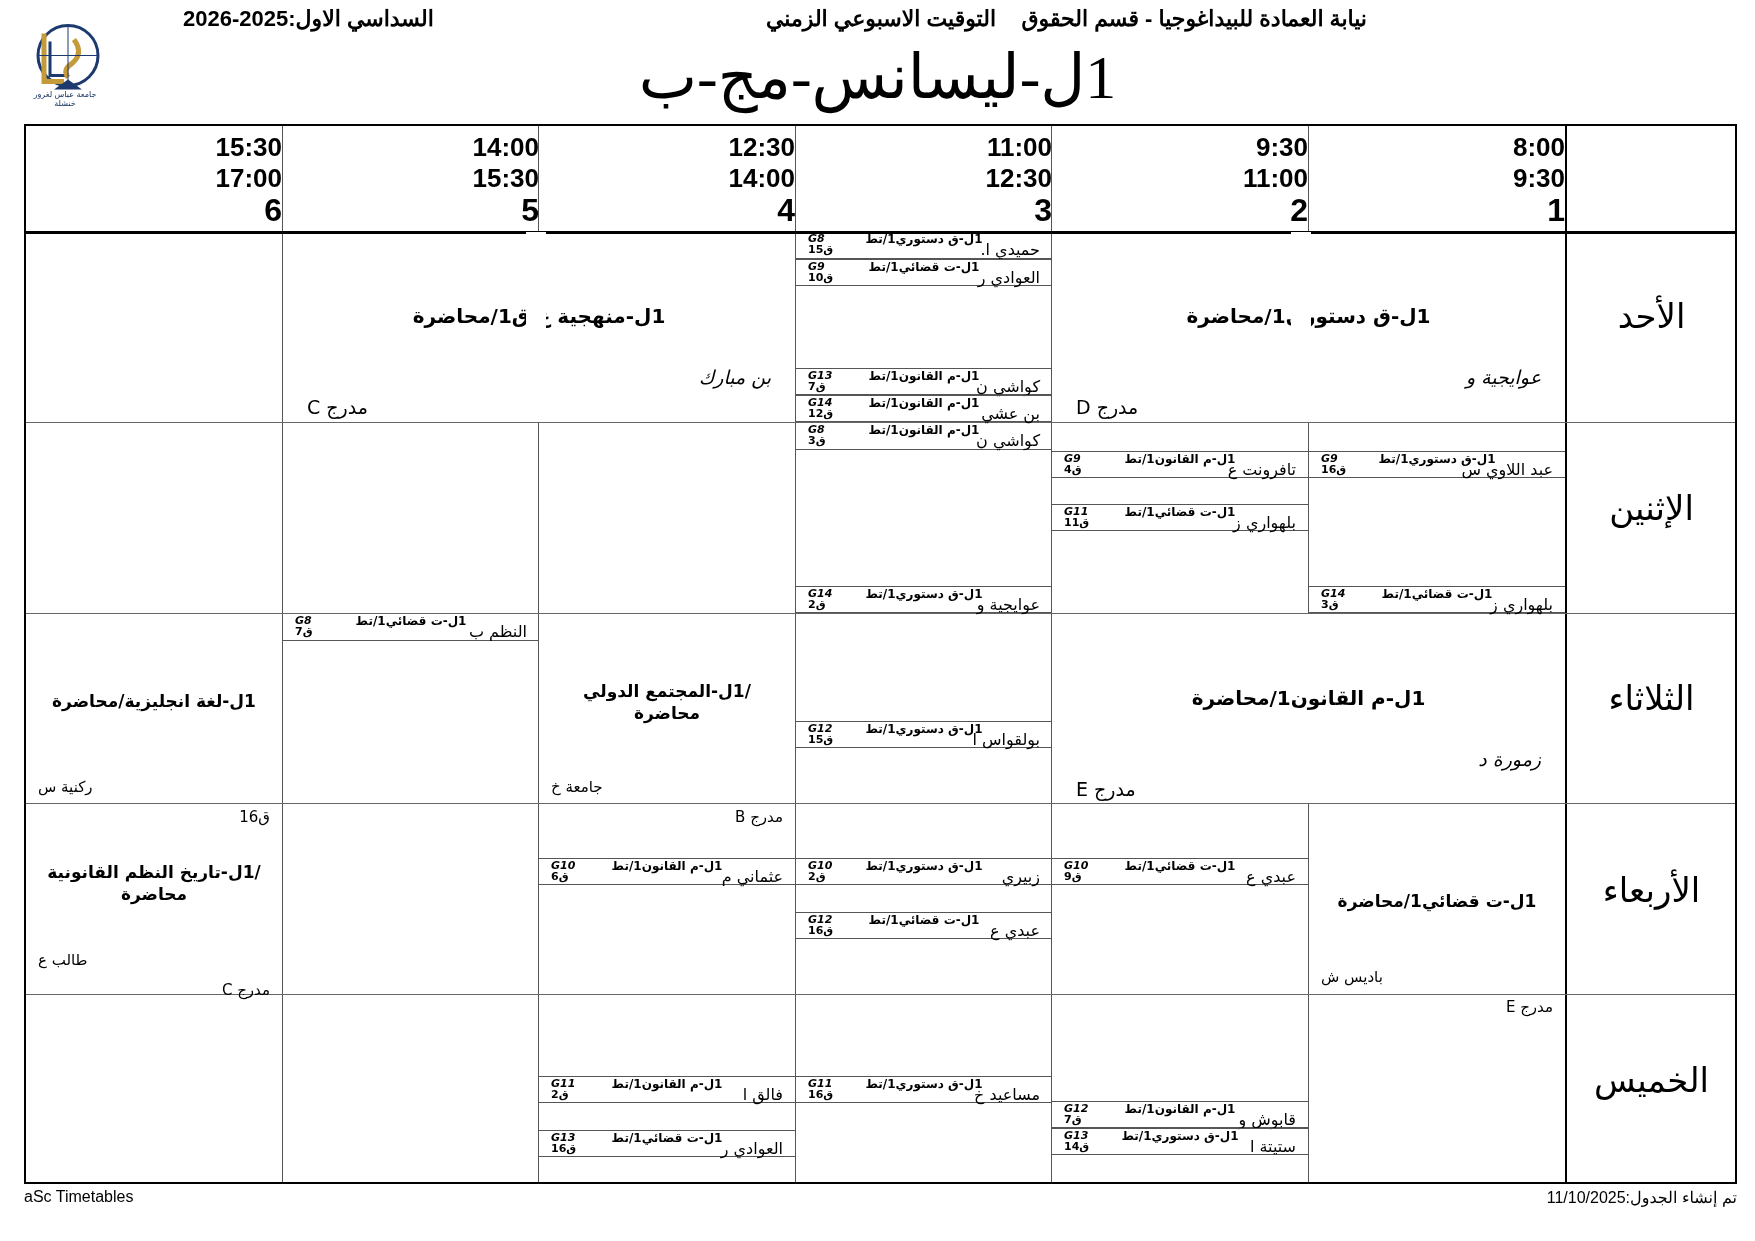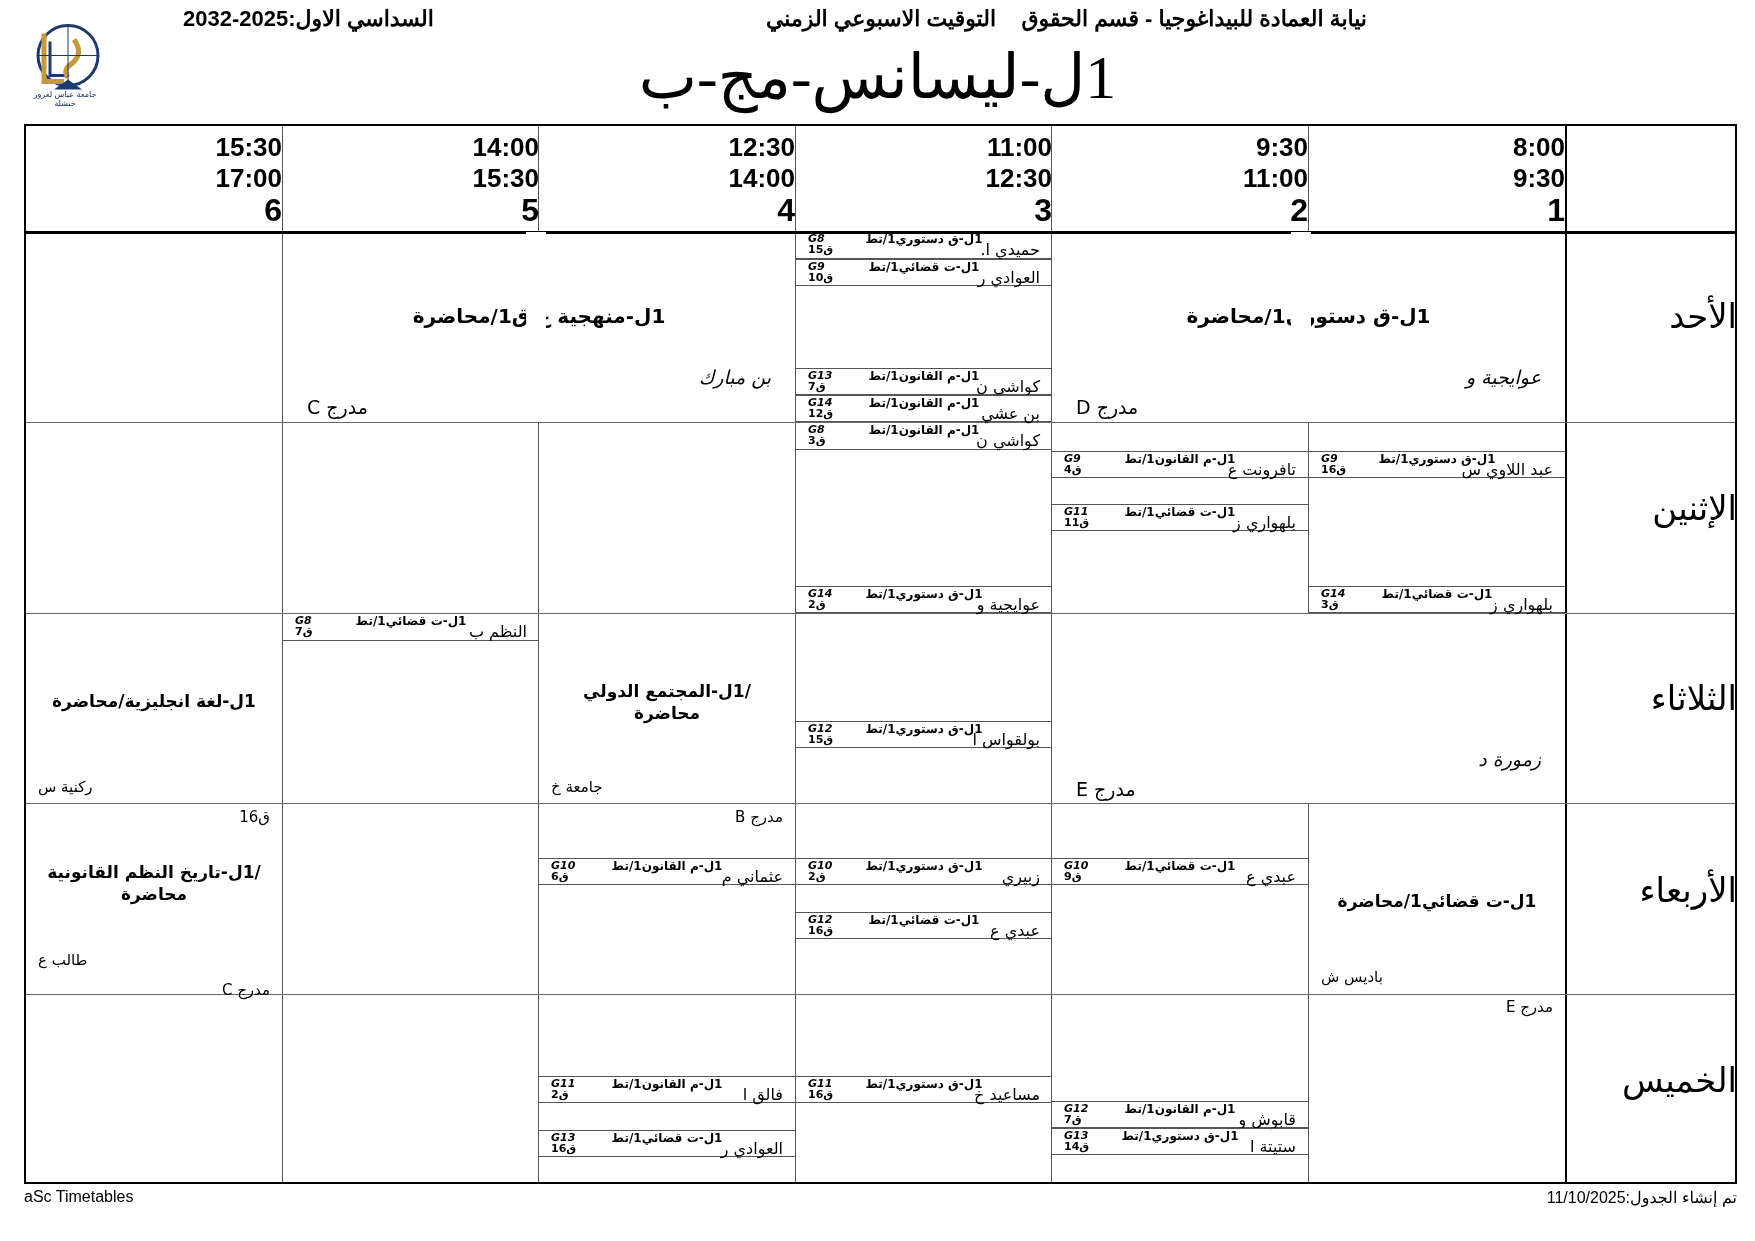--- a/index.html
+++ b/index.html
@@ -18,21 +18,21 @@
   .grid { position: absolute; left: 24px; top: 124px; width: 1713px; height: 1060px; border: 2px solid #000; }
   .vline { position: absolute; top: 0; bottom: 0; width: 1px; background: #555; }
   .vline.thick { width: 2px; background: #000; }
   .hline { position: absolute; left: 0; right: 0; height: 1px; background: #666; }
   .hline.thick { height: 3px; background: #000; }
 
   .period { position: absolute; top: 0; height: 106px; text-align: right; font-weight: bold; font-family: "Liberation Sans", sans-serif; }
   .period .t { font-size: 26px; line-height: 31px; display: block; }
   .period .n { font-size: 32px; line-height: 32px; display: block; }
 
-  .day { position: absolute; left: 1540px; width: 171px; font-family: "DejaVu Sans", sans-serif; font-size: 34px; direction: rtl; }
+  .day { position: absolute; left: 1540px; width: 171px; text-align: center; font-family: "DejaVu Sans", sans-serif; font-size: 34px; direction: rtl; }
 
   .lecture { position: absolute; direction: rtl; }
   .lecture .subj { position: absolute; left: 0; right: 0; text-align: center; font-weight: bold; font-size: 20px; line-height: 24px; }
   .lecture .teacher { position: absolute; right: 24px; font-size: 19px; }
   .lecture .room { position: absolute; left: 24px; font-size: 19px; margin-top: 30px; }
   .lecture .teacher.it { font-style: italic; }
   .lecture.small .subj { font-size: 17px; line-height: 22px; }
   .lecture.small .teacher, .lecture.small .room { font-size: 15px; right: 12px; }
   .lecture.small .room { left: 12px; right: auto; }
 
@@ -44,21 +44,21 @@
 
   .footer { position: absolute; top: 1188px; font-family: "Liberation Sans", sans-serif; font-size: 16px; }
   .footer-left { left: 24px; }
   .footer-right { right: 18px; direction: rtl; }
 </style>
 </head>
 <body>
 
 <div class="hdr hdr-dept">نيابة العمادة للبيداغوجيا - قسم الحقوق</div>
 <div class="hdr hdr-weekly">التوقيت الاسبوعي الزمني</div>
-<div class="hdr hdr-semester">السداسي الاول:2025-2032</div>
+<div class="hdr hdr-semester">السداسي الاول:2025-2026</div>
 <div class="main-title">1ل-ليسانس-مج-ب</div>
 
 <svg class="logo" viewBox="0 0 80 80">
   <circle cx="44" cy="36" r="30" fill="none" stroke="#1c3a6e" stroke-width="3"></circle>
   <path d="M20 14 L20 62 L40 62" fill="none" stroke="#c59a3a" stroke-width="5"></path>
   <path d="M26 22 L26 56 L44 56" fill="none" stroke="#1c3a6e" stroke-width="3"></path>
   <path d="M50 20 Q60 34 48 44 Q38 50 44 58" fill="none" stroke="#c59a3a" stroke-width="5"></path>
   <line x1="14" y1="36" x2="74" y2="36" stroke="#1c3a6e" stroke-width="1"></line>
   <line x1="44" y1="6" x2="44" y2="66" stroke="#1c3a6e" stroke-width="1"></line>
   <path d="M30 70 L44 60 L58 70 Z" fill="#1c3a6e"></path>
@@ -126,20 +126,21 @@
     <div class="subj" style="top:72px">1ل-منهجية ع ق1/محاضرة</div>
     <div class="teacher it" style="top:134px">بن مبارك</div>
     <div class="room" style="top:134px">مدرج C</div>
   </div>
 
   <div style="position:absolute;left:1265px;width:20px;top:106px;height:190px;background:#fff;z-index:0"></div>
   <div style="position:absolute;left:500px;width:20px;top:106px;height:190px;background:#fff;z-index:0"></div>
   <div style="position:absolute;left:1265px;width:20px;top:488px;height:189px;background:#fff;z-index:0"></div>
 
   <div class="lecture" style="left:1026px;width:513px;top:488px;height:189px">
+    <div class="subj" style="top:72px">1ل-م القانون1/محاضرة</div>
     <div class="teacher it" style="top:134px">زمورة د</div>
     <div class="room" style="top:134px">مدرج E</div>
   </div>
   <div class="lecture small" style="left:513px;width:256px;top:488px;height:189px">
     <div class="subj" style="top:66px">
       <div>/1ل-المجتمع الدولي</div>
       <div>محاضرة</div>
     </div>
     <div class="teacher" style="top:164px;right:auto;left:12px">جامعة خ</div>
     <div class="room" style="top:164px;left:auto;right:12px">مدرج B</div>

